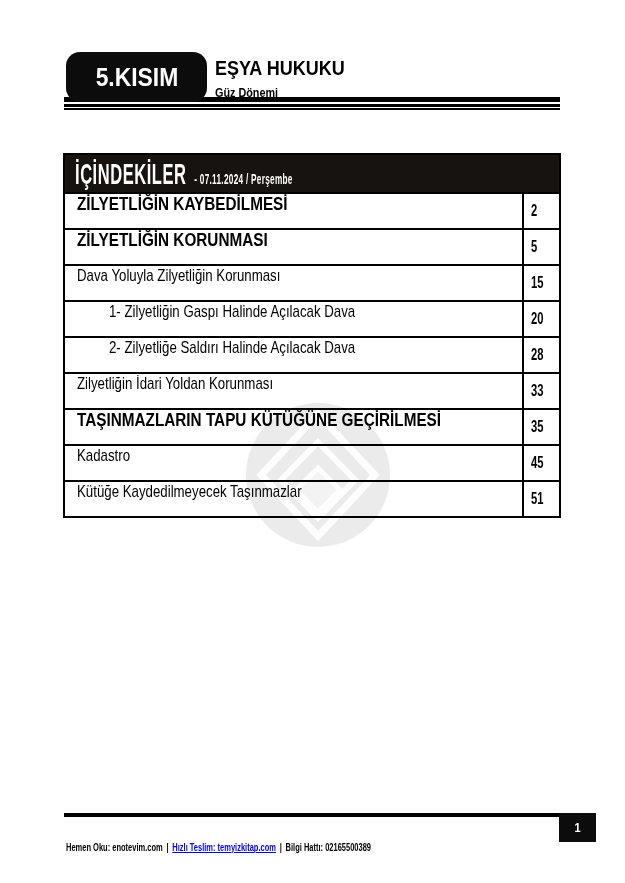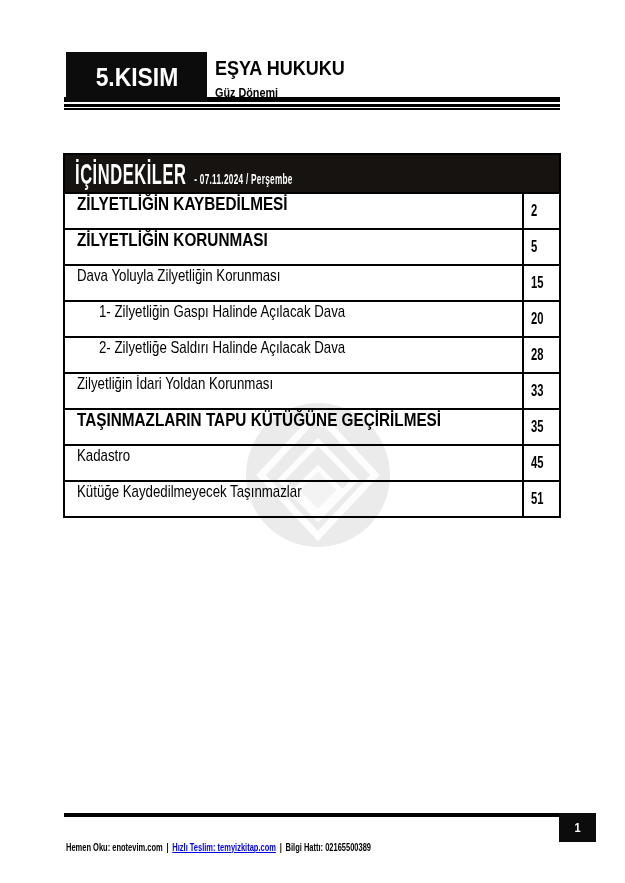--- a/index.html
+++ b/index.html
@@ -10,21 +10,21 @@
     font-family:"Liberation Sans","DejaVu Sans",sans-serif;
     overflow:hidden;
     color:#000;
   }
   .sx{display:inline-block;white-space:nowrap;transform-origin:0 50%;}
 
   
   .part-badge{
     position:absolute;left:66px;top:52px;width:141px;height:50px;
     background:#0c0c0c;color:#fff;z-index:3;
-    display:flex;align-items:center;justify-content:center;
+    display:flex;align-items:center;justify-content:center;border-radius:14px;
   }
   .part-badge .sx{font-size:26px;font-weight:bold;transform:scaleX(0.88);transform-origin:50% 50%;}
   .course-block{position:absolute;left:215px;top:57px;z-index:3;}
   .course-title .sx{font-size:20px;font-weight:bold;transform:scaleX(0.9);}
   .course-term{margin-top:3px;}
   .course-term .sx{font-size:12px;font-weight:bold;transform:scaleX(0.9);}
   .header-rule{
     position:absolute;left:64px;top:97px;width:496px;height:13px;z-index:2;
     background:linear-gradient(#000 0 5px,#fff 5px 7px,#000 7px 10px,#fff 10px 11px,#000 11px 13px);
   }
@@ -51,21 +51,21 @@
     padding-left:12px;border-right:2px solid #000;overflow:hidden;
   }
   .cell-page{
     width:28px;display:flex;align-items:center;padding-left:7px;flex:none;
   }
   .label-text{transform:scaleX(0.78);}
   .page-text{font-size:16px;font-weight:bold;transform:scaleX(0.7);}
   .style-bold .label-text{font-size:18px;font-weight:bold;transform:scaleX(0.85);}
   .style-normal .label-text{font-size:17px;font-weight:normal;}
   .style-indent .label-text{font-size:17px;font-weight:normal;}
-  .style-indent .cell-label{padding-left:34px;}
+  .style-indent .cell-label{padding-left:44px;}
 
   
   .footer-rule{position:absolute;left:64px;top:813px;width:495px;height:4px;background:#000;}
   .page-number-badge{
     position:absolute;left:559px;top:813px;width:37px;height:29px;
     background:#0c0c0c;color:#fff;
     display:flex;align-items:center;justify-content:center;
   }
   .page-number-badge .sx{font-size:13px;font-weight:bold;transform:scaleX(0.85);transform-origin:50% 50%;}
   .footer-info{position:absolute;left:66px;top:842px;font-size:10px;font-weight:bold;}

